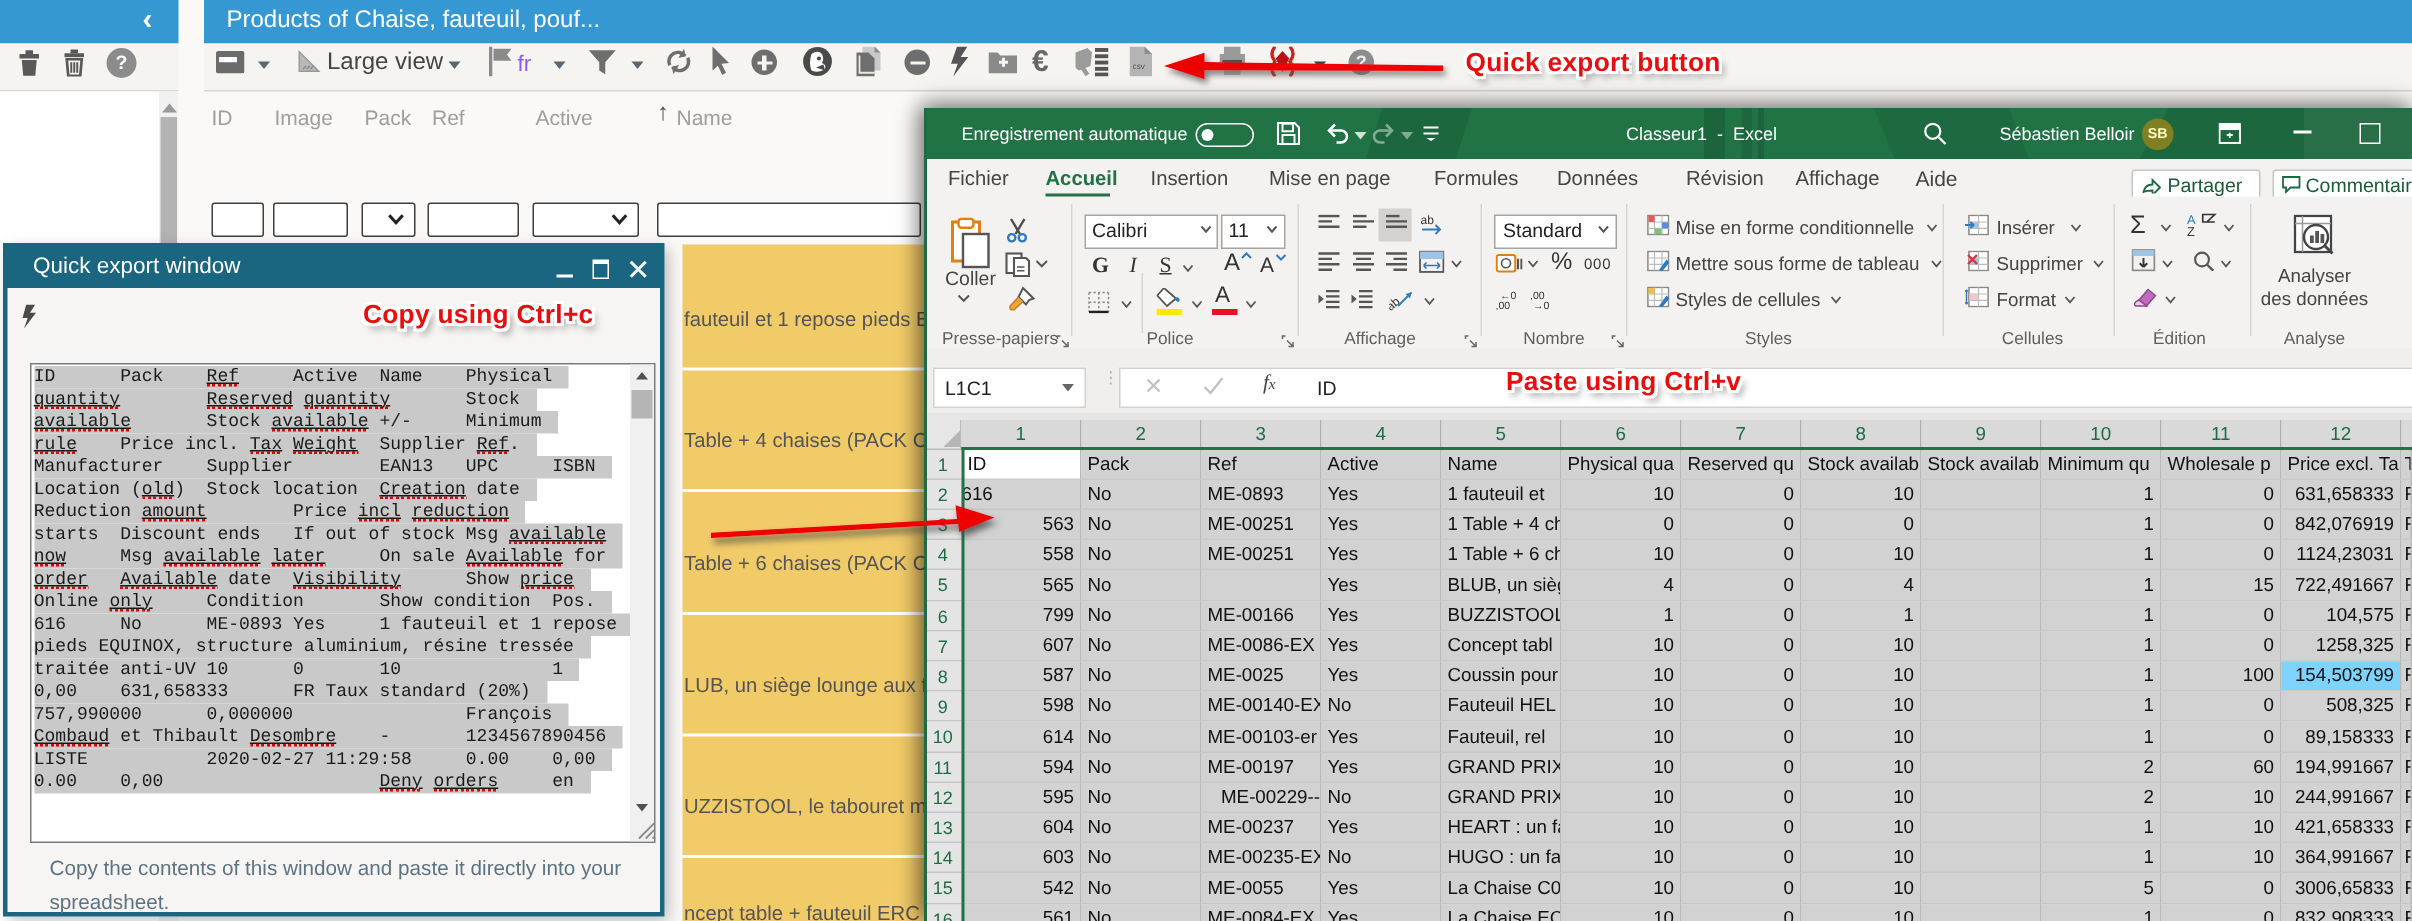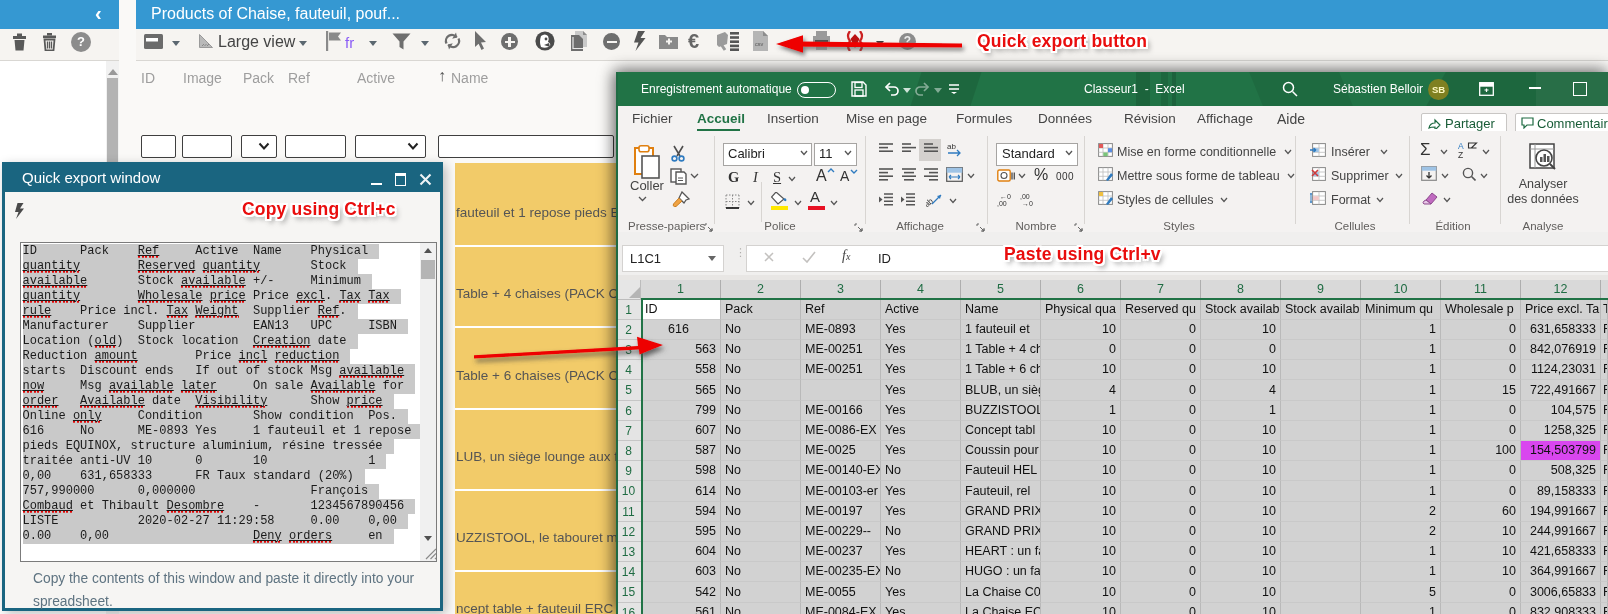--- a/index.html
+++ b/index.html
@@ -546,21 +546,21 @@
 <div class="abs" style="left:345px;top:228px;width:80px;height:20px;background:#d2d2d2;border-right:1px solid #b9b9b9;border-bottom:1px solid #c9c9c9;font-size:12.5px;color:#111;text-align:left;padding-left:4px;line-height:19px;white-space:nowrap;overflow:hidden;box-sizing:border-box">Name</div>
 <div class="abs" style="left:425px;top:228px;width:80px;height:20px;background:#d2d2d2;border-right:1px solid #b9b9b9;border-bottom:1px solid #c9c9c9;font-size:12.5px;color:#111;text-align:left;padding-left:4px;line-height:19px;white-space:nowrap;overflow:hidden;box-sizing:border-box">Physical qua</div>
 <div class="abs" style="left:505px;top:228px;width:80px;height:20px;background:#d2d2d2;border-right:1px solid #b9b9b9;border-bottom:1px solid #c9c9c9;font-size:12.5px;color:#111;text-align:left;padding-left:4px;line-height:19px;white-space:nowrap;overflow:hidden;box-sizing:border-box">Reserved qu</div>
 <div class="abs" style="left:585px;top:228px;width:80px;height:20px;background:#d2d2d2;border-right:1px solid #b9b9b9;border-bottom:1px solid #c9c9c9;font-size:12.5px;color:#111;text-align:left;padding-left:4px;line-height:19px;white-space:nowrap;overflow:hidden;box-sizing:border-box">Stock availab</div>
 <div class="abs" style="left:665px;top:228px;width:80px;height:20px;background:#d2d2d2;border-right:1px solid #b9b9b9;border-bottom:1px solid #c9c9c9;font-size:12.5px;color:#111;text-align:left;padding-left:4px;line-height:19px;white-space:nowrap;overflow:hidden;box-sizing:border-box">Stock availab</div>
 <div class="abs" style="left:745px;top:228px;width:80px;height:20px;background:#d2d2d2;border-right:1px solid #b9b9b9;border-bottom:1px solid #c9c9c9;font-size:12.5px;color:#111;text-align:left;padding-left:4px;line-height:19px;white-space:nowrap;overflow:hidden;box-sizing:border-box">Minimum qu</div>
 <div class="abs" style="left:825px;top:228px;width:80px;height:20px;background:#d2d2d2;border-right:1px solid #b9b9b9;border-bottom:1px solid #c9c9c9;font-size:12.5px;color:#111;text-align:left;padding-left:4px;line-height:19px;white-space:nowrap;overflow:hidden;box-sizing:border-box">Wholesale p</div>
 <div class="abs" style="left:905px;top:228px;width:80px;height:20px;background:#d2d2d2;border-right:1px solid #b9b9b9;border-bottom:1px solid #c9c9c9;font-size:12.5px;color:#111;text-align:left;padding-left:4px;line-height:19px;white-space:nowrap;overflow:hidden;box-sizing:border-box">Price excl. Ta</div>
 <div class="abs" style="left:985px;top:228px;width:7px;height:20px;background:#d2d2d2;border-right:1px solid #b9b9b9;border-bottom:1px solid #c9c9c9;font-size:12.5px;color:#111;text-align:left;padding-left:2px;line-height:19px;white-space:nowrap;overflow:hidden;box-sizing:border-box">T</div>
 <div class="abs" style="left:0;top:248px;width:25px;height:20px;background:#e4e4e4;border-bottom:1px solid #c6c6c6;font-size:12px;color:#1f6c43;text-align:center;line-height:20px;box-sizing:border-box">2</div>
-<div class="abs" style="left:25px;top:248px;width:80px;height:20px;background:#d2d2d2;border-right:1px solid #b9b9b9;border-bottom:1px solid #c9c9c9;font-size:12.5px;color:#111;text-align:center;padding-right:4px;line-height:19px;white-space:nowrap;overflow:hidden;box-sizing:border-box">616</div>
+<div class="abs" style="left:25px;top:248px;width:80px;height:20px;background:#d2d2d2;border-right:1px solid #b9b9b9;border-bottom:1px solid #c9c9c9;font-size:12.5px;color:#111;text-align:left;padding-right:4px;line-height:19px;white-space:nowrap;overflow:hidden;box-sizing:border-box">616</div>
 <div class="abs" style="left:105px;top:248px;width:80px;height:20px;background:#d2d2d2;border-right:1px solid #b9b9b9;border-bottom:1px solid #c9c9c9;font-size:12.5px;color:#111;text-align:left;padding-left:4px;line-height:19px;white-space:nowrap;overflow:hidden;box-sizing:border-box">No</div>
 <div class="abs" style="left:185px;top:248px;width:80px;height:20px;background:#d2d2d2;border-right:1px solid #b9b9b9;border-bottom:1px solid #c9c9c9;font-size:12.5px;color:#111;text-align:left;padding-left:4px;line-height:19px;white-space:nowrap;overflow:hidden;box-sizing:border-box">ME-0893</div>
 <div class="abs" style="left:265px;top:248px;width:80px;height:20px;background:#d2d2d2;border-right:1px solid #b9b9b9;border-bottom:1px solid #c9c9c9;font-size:12.5px;color:#111;text-align:left;padding-left:4px;line-height:19px;white-space:nowrap;overflow:hidden;box-sizing:border-box">Yes</div>
 <div class="abs" style="left:345px;top:248px;width:80px;height:20px;background:#d2d2d2;border-right:1px solid #b9b9b9;border-bottom:1px solid #c9c9c9;font-size:12.5px;color:#111;text-align:left;padding-left:4px;line-height:19px;white-space:nowrap;overflow:hidden;box-sizing:border-box">1 fauteuil et</div>
 <div class="abs" style="left:425px;top:248px;width:80px;height:20px;background:#d2d2d2;border-right:1px solid #b9b9b9;border-bottom:1px solid #c9c9c9;font-size:12.5px;color:#111;text-align:right;padding-right:4px;line-height:19px;white-space:nowrap;overflow:hidden;box-sizing:border-box">10</div>
 <div class="abs" style="left:505px;top:248px;width:80px;height:20px;background:#d2d2d2;border-right:1px solid #b9b9b9;border-bottom:1px solid #c9c9c9;font-size:12.5px;color:#111;text-align:right;padding-right:4px;line-height:19px;white-space:nowrap;overflow:hidden;box-sizing:border-box">0</div>
 <div class="abs" style="left:585px;top:248px;width:80px;height:20px;background:#d2d2d2;border-right:1px solid #b9b9b9;border-bottom:1px solid #c9c9c9;font-size:12.5px;color:#111;text-align:right;padding-right:4px;line-height:19px;white-space:nowrap;overflow:hidden;box-sizing:border-box">10</div>
 <div class="abs" style="left:665px;top:248px;width:80px;height:20px;background:#d2d2d2;border-right:1px solid #b9b9b9;border-bottom:1px solid #c9c9c9;font-size:12.5px;color:#111;text-align:left;padding-left:4px;line-height:19px;white-space:nowrap;overflow:hidden;box-sizing:border-box"></div>
 <div class="abs" style="left:745px;top:248px;width:80px;height:20px;background:#d2d2d2;border-right:1px solid #b9b9b9;border-bottom:1px solid #c9c9c9;font-size:12.5px;color:#111;text-align:right;padding-right:4px;line-height:19px;white-space:nowrap;overflow:hidden;box-sizing:border-box">1</div>
 <div class="abs" style="left:825px;top:248px;width:80px;height:20px;background:#d2d2d2;border-right:1px solid #b9b9b9;border-bottom:1px solid #c9c9c9;font-size:12.5px;color:#111;text-align:right;padding-right:4px;line-height:19px;white-space:nowrap;overflow:hidden;box-sizing:border-box">0</div>
@@ -641,21 +641,21 @@
 <div class="abs" style="left:105px;top:369px;width:80px;height:20px;background:#d2d2d2;border-right:1px solid #b9b9b9;border-bottom:1px solid #c9c9c9;font-size:12.5px;color:#111;text-align:left;padding-left:4px;line-height:19px;white-space:nowrap;overflow:hidden;box-sizing:border-box">No</div>
 <div class="abs" style="left:185px;top:369px;width:80px;height:20px;background:#d2d2d2;border-right:1px solid #b9b9b9;border-bottom:1px solid #c9c9c9;font-size:12.5px;color:#111;text-align:left;padding-left:4px;line-height:19px;white-space:nowrap;overflow:hidden;box-sizing:border-box">ME-0025</div>
 <div class="abs" style="left:265px;top:369px;width:80px;height:20px;background:#d2d2d2;border-right:1px solid #b9b9b9;border-bottom:1px solid #c9c9c9;font-size:12.5px;color:#111;text-align:left;padding-left:4px;line-height:19px;white-space:nowrap;overflow:hidden;box-sizing:border-box">Yes</div>
 <div class="abs" style="left:345px;top:369px;width:80px;height:20px;background:#d2d2d2;border-right:1px solid #b9b9b9;border-bottom:1px solid #c9c9c9;font-size:12.5px;color:#111;text-align:left;padding-left:4px;line-height:19px;white-space:nowrap;overflow:hidden;box-sizing:border-box">Coussin pour</div>
 <div class="abs" style="left:425px;top:369px;width:80px;height:20px;background:#d2d2d2;border-right:1px solid #b9b9b9;border-bottom:1px solid #c9c9c9;font-size:12.5px;color:#111;text-align:right;padding-right:4px;line-height:19px;white-space:nowrap;overflow:hidden;box-sizing:border-box">10</div>
 <div class="abs" style="left:505px;top:369px;width:80px;height:20px;background:#d2d2d2;border-right:1px solid #b9b9b9;border-bottom:1px solid #c9c9c9;font-size:12.5px;color:#111;text-align:right;padding-right:4px;line-height:19px;white-space:nowrap;overflow:hidden;box-sizing:border-box">0</div>
 <div class="abs" style="left:585px;top:369px;width:80px;height:20px;background:#d2d2d2;border-right:1px solid #b9b9b9;border-bottom:1px solid #c9c9c9;font-size:12.5px;color:#111;text-align:right;padding-right:4px;line-height:19px;white-space:nowrap;overflow:hidden;box-sizing:border-box">10</div>
 <div class="abs" style="left:665px;top:369px;width:80px;height:20px;background:#d2d2d2;border-right:1px solid #b9b9b9;border-bottom:1px solid #c9c9c9;font-size:12.5px;color:#111;text-align:left;padding-left:4px;line-height:19px;white-space:nowrap;overflow:hidden;box-sizing:border-box"></div>
 <div class="abs" style="left:745px;top:369px;width:80px;height:20px;background:#d2d2d2;border-right:1px solid #b9b9b9;border-bottom:1px solid #c9c9c9;font-size:12.5px;color:#111;text-align:right;padding-right:4px;line-height:19px;white-space:nowrap;overflow:hidden;box-sizing:border-box">1</div>
 <div class="abs" style="left:825px;top:369px;width:80px;height:20px;background:#d2d2d2;border-right:1px solid #b9b9b9;border-bottom:1px solid #c9c9c9;font-size:12.5px;color:#111;text-align:right;padding-right:4px;line-height:19px;white-space:nowrap;overflow:hidden;box-sizing:border-box">100</div>
-<div class="abs" style="left:905px;top:369px;width:80px;height:20px;background:#d946ef;border-right:1px solid #b9b9b9;border-bottom:1px solid #c9c9c9;font-size:12.5px;color:#111;text-align:right;padding-right:4px;line-height:19px;white-space:nowrap;overflow:hidden;box-sizing:border-box">154,503799</div>
+<div class="abs" style="left:905px;top:369px;width:80px;height:20px;background:#7dd3fc;border-right:1px solid #b9b9b9;border-bottom:1px solid #c9c9c9;font-size:12.5px;color:#111;text-align:right;padding-right:4px;line-height:19px;white-space:nowrap;overflow:hidden;box-sizing:border-box">154,503799</div>
 <div class="abs" style="left:985px;top:369px;width:7px;height:20px;background:#d2d2d2;border-right:1px solid #b9b9b9;border-bottom:1px solid #c9c9c9;font-size:12.5px;color:#111;text-align:left;padding-left:2px;line-height:19px;white-space:nowrap;overflow:hidden;box-sizing:border-box">F</div>
 <div class="abs" style="left:0;top:389px;width:25px;height:20px;background:#e4e4e4;border-bottom:1px solid #c6c6c6;font-size:12px;color:#1f6c43;text-align:center;line-height:20px;box-sizing:border-box">9</div>
 <div class="abs" style="left:25px;top:389px;width:80px;height:20px;background:#d2d2d2;border-right:1px solid #b9b9b9;border-bottom:1px solid #c9c9c9;font-size:12.5px;color:#111;text-align:right;padding-right:4px;line-height:19px;white-space:nowrap;overflow:hidden;box-sizing:border-box">598</div>
 <div class="abs" style="left:105px;top:389px;width:80px;height:20px;background:#d2d2d2;border-right:1px solid #b9b9b9;border-bottom:1px solid #c9c9c9;font-size:12.5px;color:#111;text-align:left;padding-left:4px;line-height:19px;white-space:nowrap;overflow:hidden;box-sizing:border-box">No</div>
 <div class="abs" style="left:185px;top:389px;width:80px;height:20px;background:#d2d2d2;border-right:1px solid #b9b9b9;border-bottom:1px solid #c9c9c9;font-size:12.5px;color:#111;text-align:left;padding-left:4px;line-height:19px;white-space:nowrap;overflow:hidden;box-sizing:border-box">ME-00140-EX</div>
 <div class="abs" style="left:265px;top:389px;width:80px;height:20px;background:#d2d2d2;border-right:1px solid #b9b9b9;border-bottom:1px solid #c9c9c9;font-size:12.5px;color:#111;text-align:left;padding-left:4px;line-height:19px;white-space:nowrap;overflow:hidden;box-sizing:border-box">No</div>
 <div class="abs" style="left:345px;top:389px;width:80px;height:20px;background:#d2d2d2;border-right:1px solid #b9b9b9;border-bottom:1px solid #c9c9c9;font-size:12.5px;color:#111;text-align:left;padding-left:4px;line-height:19px;white-space:nowrap;overflow:hidden;box-sizing:border-box">Fauteuil HEL</div>
 <div class="abs" style="left:425px;top:389px;width:80px;height:20px;background:#d2d2d2;border-right:1px solid #b9b9b9;border-bottom:1px solid #c9c9c9;font-size:12.5px;color:#111;text-align:right;padding-right:4px;line-height:19px;white-space:nowrap;overflow:hidden;box-sizing:border-box">10</div>
 <div class="abs" style="left:505px;top:389px;width:80px;height:20px;background:#d2d2d2;border-right:1px solid #b9b9b9;border-bottom:1px solid #c9c9c9;font-size:12.5px;color:#111;text-align:right;padding-right:4px;line-height:19px;white-space:nowrap;overflow:hidden;box-sizing:border-box">0</div>
 <div class="abs" style="left:585px;top:389px;width:80px;height:20px;background:#d2d2d2;border-right:1px solid #b9b9b9;border-bottom:1px solid #c9c9c9;font-size:12.5px;color:#111;text-align:right;padding-right:4px;line-height:19px;white-space:nowrap;overflow:hidden;box-sizing:border-box">10</div>
@@ -688,21 +688,21 @@
 <div class="abs" style="left:505px;top:430px;width:80px;height:20px;background:#d2d2d2;border-right:1px solid #b9b9b9;border-bottom:1px solid #c9c9c9;font-size:12.5px;color:#111;text-align:right;padding-right:4px;line-height:19px;white-space:nowrap;overflow:hidden;box-sizing:border-box">0</div>
 <div class="abs" style="left:585px;top:430px;width:80px;height:20px;background:#d2d2d2;border-right:1px solid #b9b9b9;border-bottom:1px solid #c9c9c9;font-size:12.5px;color:#111;text-align:right;padding-right:4px;line-height:19px;white-space:nowrap;overflow:hidden;box-sizing:border-box">10</div>
 <div class="abs" style="left:665px;top:430px;width:80px;height:20px;background:#d2d2d2;border-right:1px solid #b9b9b9;border-bottom:1px solid #c9c9c9;font-size:12.5px;color:#111;text-align:left;padding-left:4px;line-height:19px;white-space:nowrap;overflow:hidden;box-sizing:border-box"></div>
 <div class="abs" style="left:745px;top:430px;width:80px;height:20px;background:#d2d2d2;border-right:1px solid #b9b9b9;border-bottom:1px solid #c9c9c9;font-size:12.5px;color:#111;text-align:right;padding-right:4px;line-height:19px;white-space:nowrap;overflow:hidden;box-sizing:border-box">2</div>
 <div class="abs" style="left:825px;top:430px;width:80px;height:20px;background:#d2d2d2;border-right:1px solid #b9b9b9;border-bottom:1px solid #c9c9c9;font-size:12.5px;color:#111;text-align:right;padding-right:4px;line-height:19px;white-space:nowrap;overflow:hidden;box-sizing:border-box">60</div>
 <div class="abs" style="left:905px;top:430px;width:80px;height:20px;background:#d2d2d2;border-right:1px solid #b9b9b9;border-bottom:1px solid #c9c9c9;font-size:12.5px;color:#111;text-align:right;padding-right:4px;line-height:19px;white-space:nowrap;overflow:hidden;box-sizing:border-box">194,991667</div>
 <div class="abs" style="left:985px;top:430px;width:7px;height:20px;background:#d2d2d2;border-right:1px solid #b9b9b9;border-bottom:1px solid #c9c9c9;font-size:12.5px;color:#111;text-align:left;padding-left:2px;line-height:19px;white-space:nowrap;overflow:hidden;box-sizing:border-box">F</div>
 <div class="abs" style="left:0;top:450px;width:25px;height:20px;background:#e4e4e4;border-bottom:1px solid #c6c6c6;font-size:12px;color:#1f6c43;text-align:center;line-height:20px;box-sizing:border-box">12</div>
 <div class="abs" style="left:25px;top:450px;width:80px;height:20px;background:#d2d2d2;border-right:1px solid #b9b9b9;border-bottom:1px solid #c9c9c9;font-size:12.5px;color:#111;text-align:right;padding-right:4px;line-height:19px;white-space:nowrap;overflow:hidden;box-sizing:border-box">595</div>
 <div class="abs" style="left:105px;top:450px;width:80px;height:20px;background:#d2d2d2;border-right:1px solid #b9b9b9;border-bottom:1px solid #c9c9c9;font-size:12.5px;color:#111;text-align:left;padding-left:4px;line-height:19px;white-space:nowrap;overflow:hidden;box-sizing:border-box">No</div>
-<div class="abs" style="left:185px;top:450px;width:80px;height:20px;background:#d2d2d2;border-right:1px solid #b9b9b9;border-bottom:1px solid #c9c9c9;font-size:12.5px;color:#111;text-align:left;padding-left:4px;line-height:19px;white-space:nowrap;overflow:hidden;box-sizing:border-box">ME-00229--</div>
+<div class="abs" style="left:185px;top:450px;width:80px;height:20px;background:#d2d2d2;border-right:1px solid #b9b9b9;border-bottom:1px solid #c9c9c9;font-size:12.5px;color:#111;text-align:right;padding-left:4px;line-height:19px;white-space:nowrap;overflow:hidden;box-sizing:border-box">ME-00229--</div>
 <div class="abs" style="left:265px;top:450px;width:80px;height:20px;background:#d2d2d2;border-right:1px solid #b9b9b9;border-bottom:1px solid #c9c9c9;font-size:12.5px;color:#111;text-align:left;padding-left:4px;line-height:19px;white-space:nowrap;overflow:hidden;box-sizing:border-box">No</div>
 <div class="abs" style="left:345px;top:450px;width:80px;height:20px;background:#d2d2d2;border-right:1px solid #b9b9b9;border-bottom:1px solid #c9c9c9;font-size:12.5px;color:#111;text-align:left;padding-left:4px;line-height:19px;white-space:nowrap;overflow:hidden;box-sizing:border-box">GRAND PRIX</div>
 <div class="abs" style="left:425px;top:450px;width:80px;height:20px;background:#d2d2d2;border-right:1px solid #b9b9b9;border-bottom:1px solid #c9c9c9;font-size:12.5px;color:#111;text-align:right;padding-right:4px;line-height:19px;white-space:nowrap;overflow:hidden;box-sizing:border-box">10</div>
 <div class="abs" style="left:505px;top:450px;width:80px;height:20px;background:#d2d2d2;border-right:1px solid #b9b9b9;border-bottom:1px solid #c9c9c9;font-size:12.5px;color:#111;text-align:right;padding-right:4px;line-height:19px;white-space:nowrap;overflow:hidden;box-sizing:border-box">0</div>
 <div class="abs" style="left:585px;top:450px;width:80px;height:20px;background:#d2d2d2;border-right:1px solid #b9b9b9;border-bottom:1px solid #c9c9c9;font-size:12.5px;color:#111;text-align:right;padding-right:4px;line-height:19px;white-space:nowrap;overflow:hidden;box-sizing:border-box">10</div>
 <div class="abs" style="left:665px;top:450px;width:80px;height:20px;background:#d2d2d2;border-right:1px solid #b9b9b9;border-bottom:1px solid #c9c9c9;font-size:12.5px;color:#111;text-align:left;padding-left:4px;line-height:19px;white-space:nowrap;overflow:hidden;box-sizing:border-box"></div>
 <div class="abs" style="left:745px;top:450px;width:80px;height:20px;background:#d2d2d2;border-right:1px solid #b9b9b9;border-bottom:1px solid #c9c9c9;font-size:12.5px;color:#111;text-align:right;padding-right:4px;line-height:19px;white-space:nowrap;overflow:hidden;box-sizing:border-box">2</div>
 <div class="abs" style="left:825px;top:450px;width:80px;height:20px;background:#d2d2d2;border-right:1px solid #b9b9b9;border-bottom:1px solid #c9c9c9;font-size:12.5px;color:#111;text-align:right;padding-right:4px;line-height:19px;white-space:nowrap;overflow:hidden;box-sizing:border-box">10</div>
 <div class="abs" style="left:905px;top:450px;width:80px;height:20px;background:#d2d2d2;border-right:1px solid #b9b9b9;border-bottom:1px solid #c9c9c9;font-size:12.5px;color:#111;text-align:right;padding-right:4px;line-height:19px;white-space:nowrap;overflow:hidden;box-sizing:border-box">244,991667</div>
 <div class="abs" style="left:985px;top:450px;width:7px;height:20px;background:#d2d2d2;border-right:1px solid #b9b9b9;border-bottom:1px solid #c9c9c9;font-size:12.5px;color:#111;text-align:left;padding-left:2px;line-height:19px;white-space:nowrap;overflow:hidden;box-sizing:border-box">F</div>
@@ -774,21 +774,20 @@
       <path d="M1.5 1.5 L11.5 11.5 M11.5 1.5 L1.5 11.5" stroke="#eef3f5" stroke-width="2.1"></path>
     </svg>
 <svg class="abs" style="left:9px;top:38px" width="11" height="16" viewBox="0 0 11 16">
 <path d="M3.5 0 h6 l-3.5 5.5 h4 L2 16 l2.5-7 H1 z" fill="#4a4a4a"></path>
     </svg>
 <div class="abs" style="left:14.5px;top:76.5px;width:417px;height:320px;background:#fff;border:1px solid #7b7b7b;box-sizing:border-box;overflow:hidden">
 <div style="position:absolute;left:2px;top:1px;font-family:'Liberation Mono',monospace;font-size:12px;line-height:15px;color:#1a1a1a">
 <div style="height:15px"><span class="selline">ID	Pack	<u>Ref</u>	Active	Name	Physical</span></div>
 <div style="height:15px"><span class="selline"><u>quantity</u>	<u>Reserved</u> <u>quantity</u>	Stock</span></div>
 <div style="height:15px"><span class="selline"><u>available</u>	Stock <u>available</u> +/-	Minimum</span></div>
-<div style="height:15px"><span class="selline"><u>quantity</u>	<u>Wholesale</u> <u>price</u>	Price <u>excl</u>. <u>Tax</u>	<u>Tax</u></span></div>
 <div style="height:15px"><span class="selline"><u>rule</u>	Price incl. <u>Tax</u> <u>Weight</u>	Supplier <u>Ref</u>.</span></div>
 <div style="height:15px"><span class="selline">Manufacturer	Supplier	EAN13	UPC	ISBN</span></div>
 <div style="height:15px"><span class="selline">Location (<u>old</u>)	Stock location	<u>Creation</u> date</span></div>
 <div style="height:15px"><span class="selline">Reduction <u>amount</u>	Price <u>incl</u> <u>reduction</u></span></div>
 <div style="height:15px"><span class="selline">starts	Discount ends	If out of stock	Msg <u>available</u></span></div>
 <div style="height:15px"><span class="selline"><u>now</u>	Msg <u>available</u> <u>later</u>	On sale	<u>Available</u> for</span></div>
 <div style="height:15px"><span class="selline"><u>order</u>	<u>Available</u> date	<u>Visibility</u>	Show <u>price</u></span></div>
 <div style="height:15px"><span class="selline">Online <u>only</u>	Condition	Show condition	Pos.</span></div>
 <div style="height:15px"><span class="selline">616	No	ME-0893 Yes	1 fauteuil et 1 repose</span></div>
 <div style="height:15px"><span class="selline">pieds EQUINOX, structure aluminium, résine tressée</span></div>

